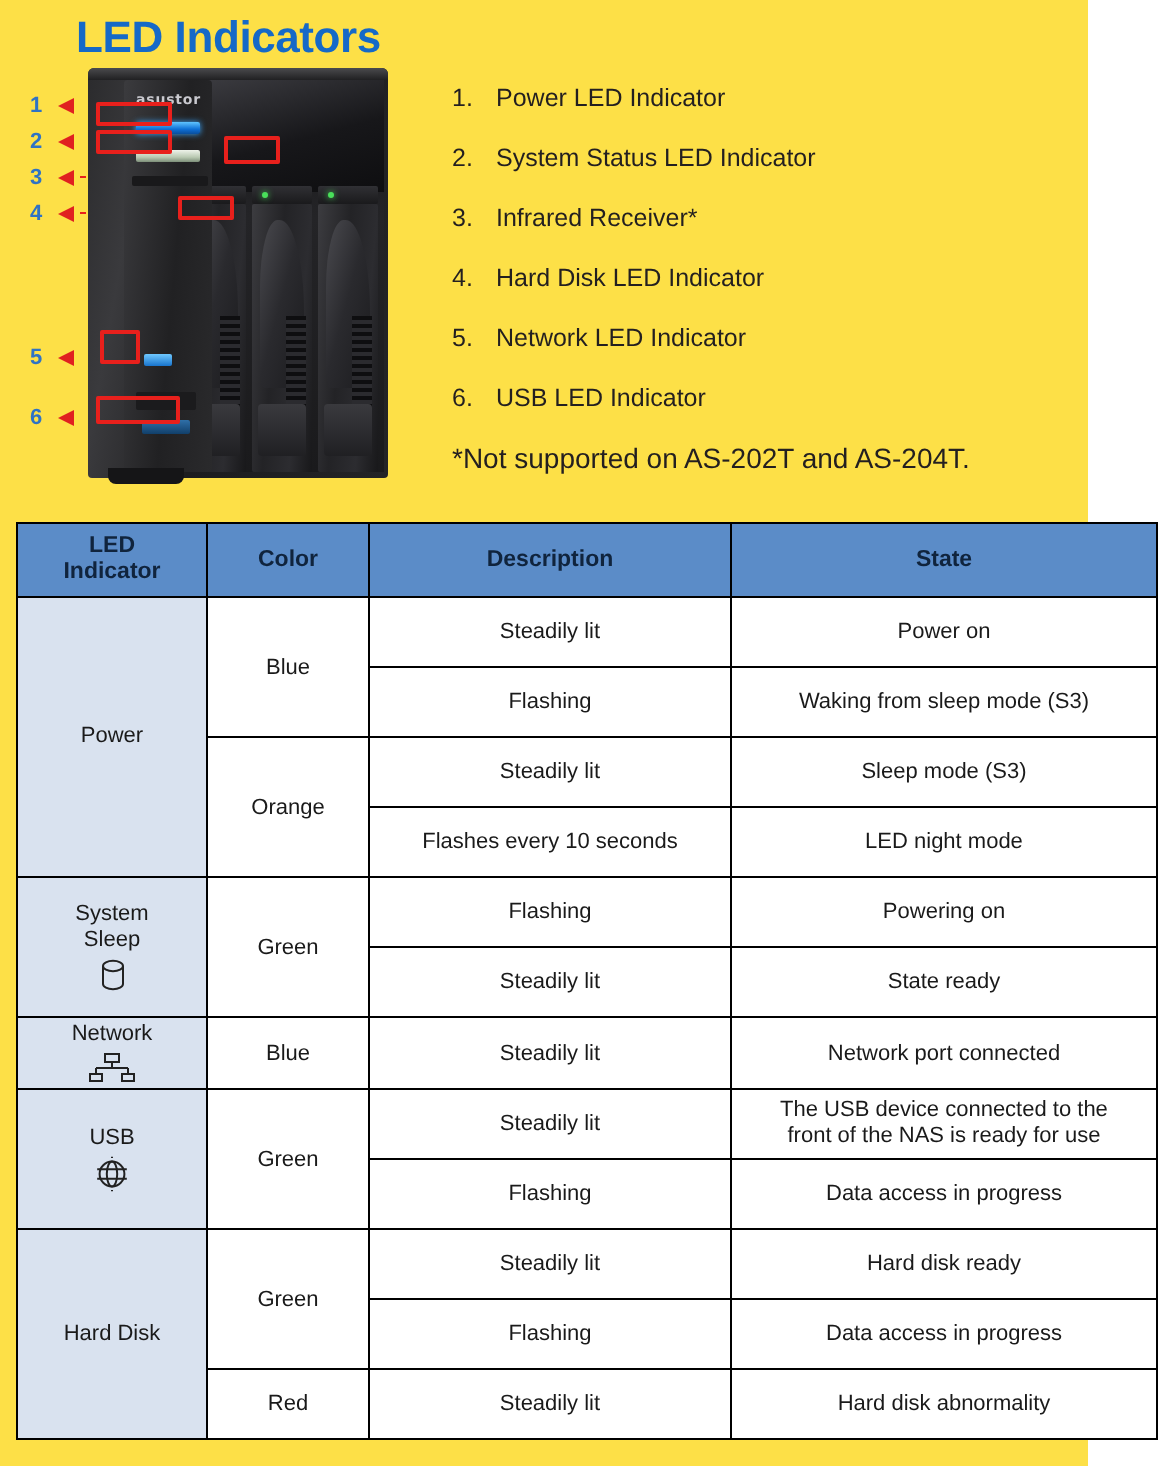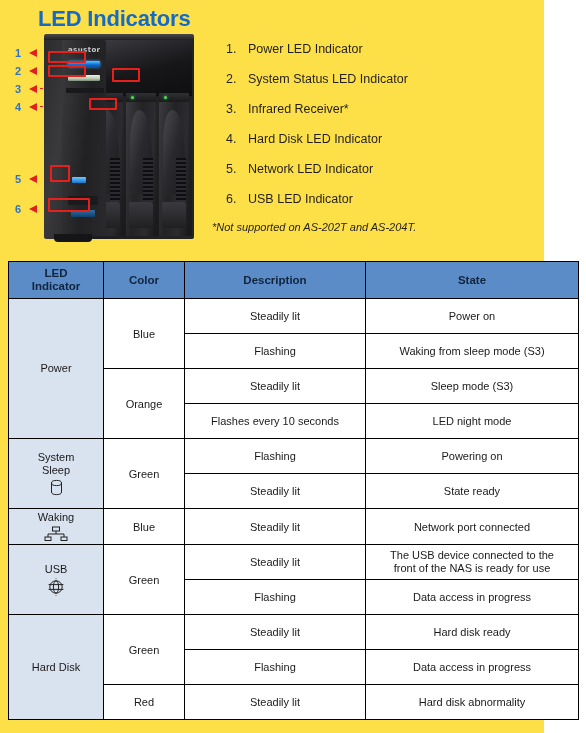--- a/index.html
+++ b/index.html
@@ -237,25 +237,24 @@
   .list-item {
     display: flex;
     font-size: 12.5px;
     color: #231f20;
     line-height: 15px;
     margin-bottom: 15px;
   }
   .list-item .idx { width: 22px; flex: none; }
   .footnote {
     position: absolute;
-    left: 212px;
+    left: 226px;
     top: 221px;
-    font-size: 11px;
+    font-size: 14px;
     color: #231f20;
-    font-style: italic;
   }
 
   
   table.led-table {
     position: absolute;
     left: 8px;
     top: 261px;
     width: 570px;
     border-collapse: collapse;
     table-layout: fixed;
@@ -466,21 +465,21 @@
         <td class="desc">Flashing</td>
         <td class="state">Powering on</td>
       </tr>
       <tr>
         <td class="desc">Steadily lit</td>
         <td class="state">State ready</td>
       </tr>
 
       <tr>
         <td class="indicator">
-          <span>Waking</span>
+          <span>Network</span>
           <svg class="ind-icon" width="24" height="16" viewBox="0 0 24 16">
             <rect x="8.5" y="1" width="7" height="4" fill="none" stroke="#222" stroke-width="1"></rect>
             <path d="M12 5 V8 M4 8 H20 M4 8 V11 M20 8 V11" fill="none" stroke="#222" stroke-width="1"></path>
             <rect x="1" y="11" width="6" height="3.5" fill="none" stroke="#222" stroke-width="1"></rect>
             <rect x="17" y="11" width="6" height="3.5" fill="none" stroke="#222" stroke-width="1"></rect>
           </svg>
         </td>
         <td class="color">Blue</td>
         <td class="desc">Steadily lit</td>
         <td class="state">Network port connected</td>

